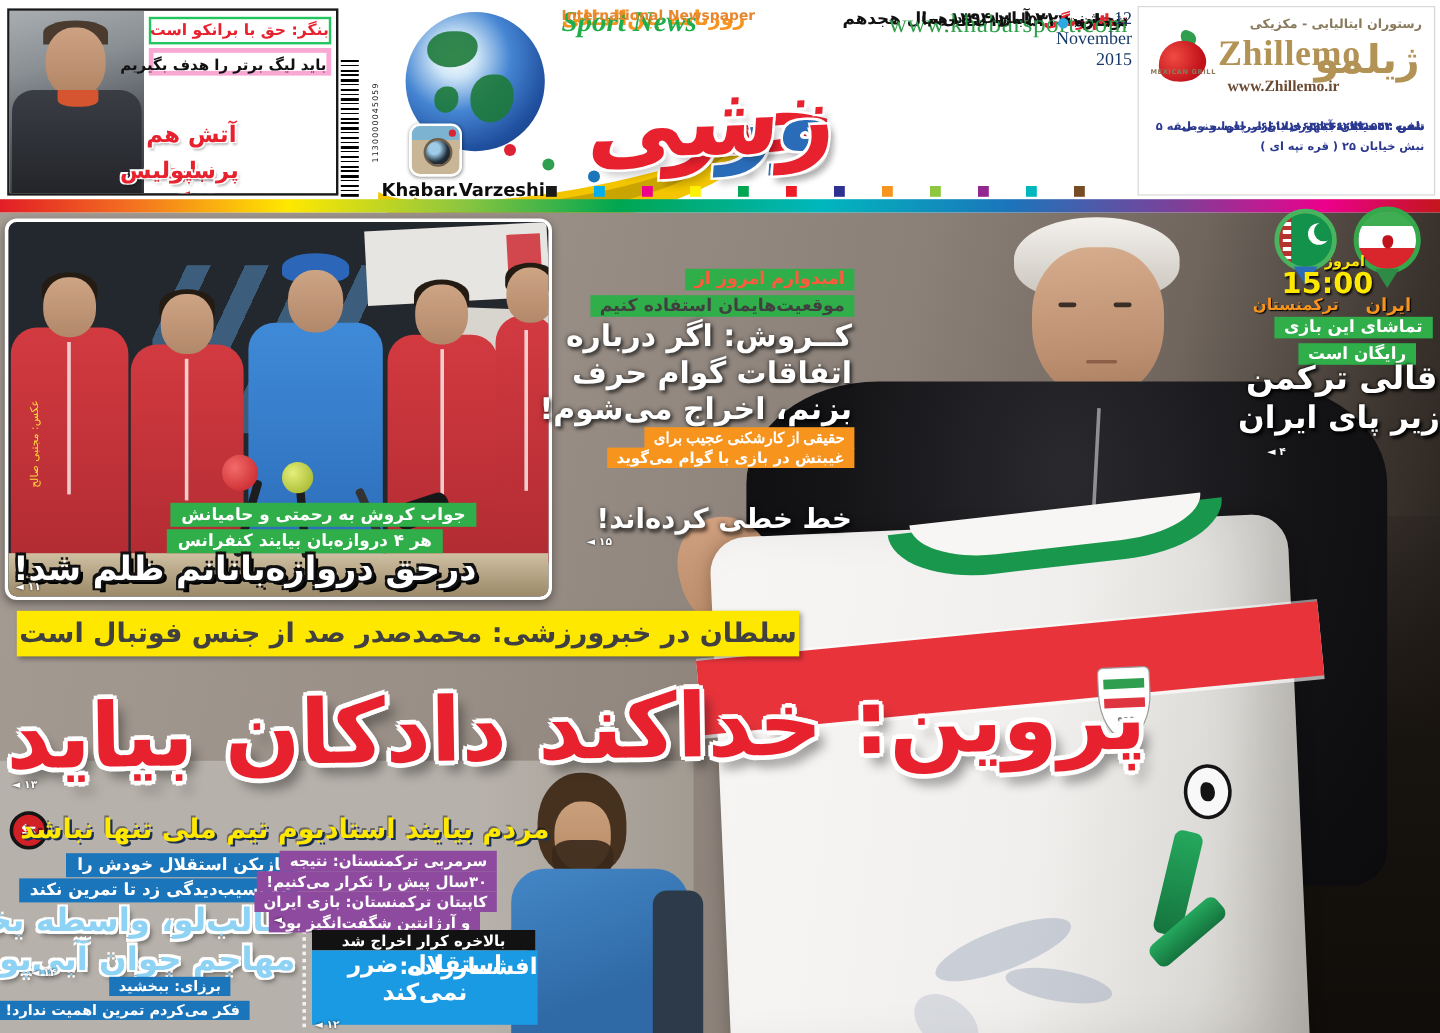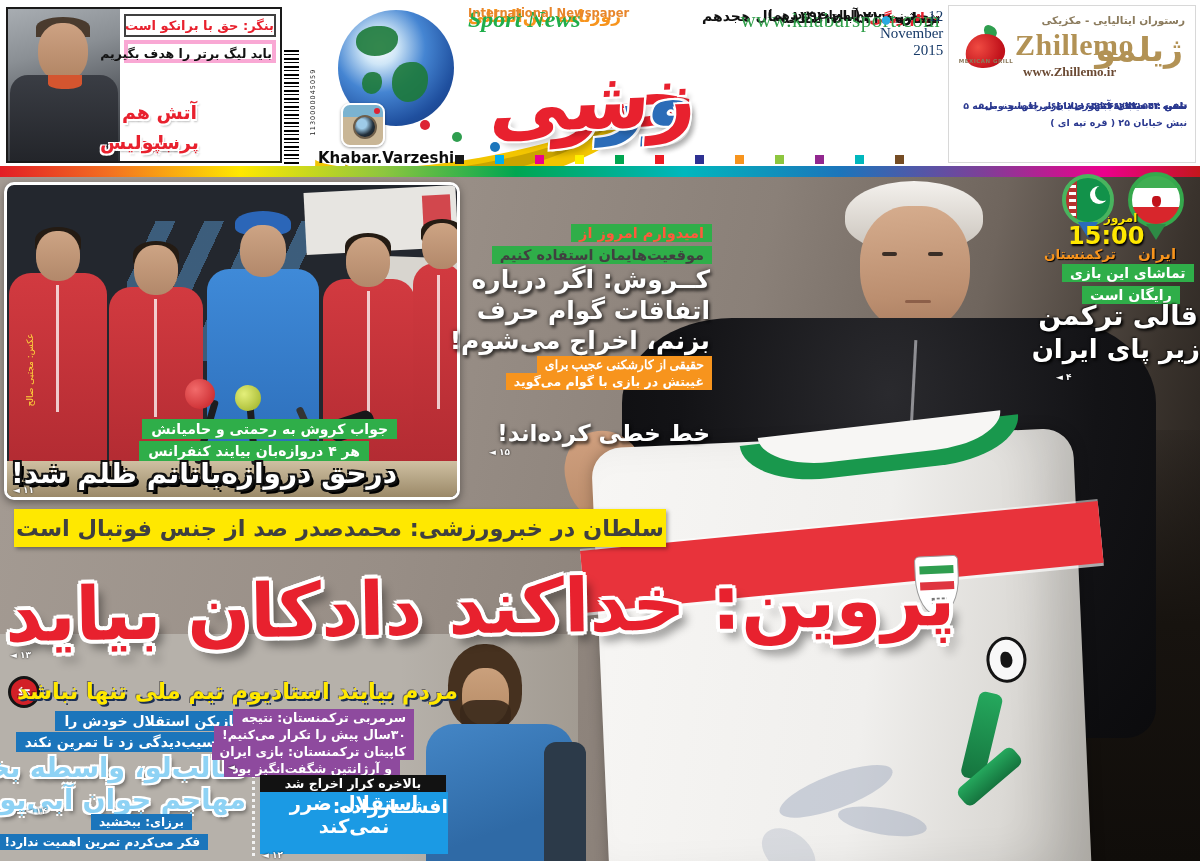--- a/index.html
+++ b/index.html
@@ -9,21 +9,21 @@
   .fa{direction:rtl;white-space:nowrap;}
   .en{direction:ltr;white-space:nowrap;}
 
   
   .promo-box{left:6px;top:7px;width:276px;height:156px;background:#fff;border:2px solid #1a1a1a;overflow:hidden;}
   .promo-photo{left:0;top:0;width:112px;height:152px;background:linear-gradient(165deg,#a8adb2 0%,#8a8f94 30%,#585c62 62%,#2e3237 100%);}
   .promo-face{left:30px;top:14px;width:50px;height:58px;background:linear-gradient(#cda283,#b08463);border-radius:46%;}
   .promo-hair{left:28px;top:8px;width:54px;height:20px;background:#4a3b2e;border-radius:50% 50% 0 0;}
   .promo-jersey{left:2px;top:66px;width:108px;height:86px;background:linear-gradient(#3a3d44,#23252a);border-radius:18px 18px 0 0;}
   .promo-collar{left:40px;top:66px;width:34px;height:14px;background:#d4552f;border-radius:0 0 40% 40%;}
-  .promo-l1{left:116px;right:4px;top:5px;height:23px;border:2px solid #404040;background:#fff;color:#e8212e;
+  .promo-l1{left:116px;right:4px;top:5px;height:23px;border:2px solid #22c55e;background:#fff;color:#e8212e;
             font-weight:bold;font-size:13px;text-align:center;line-height:19px;}
   .promo-l2{left:116px;right:4px;top:31px;height:23px;border:4px solid #f9a8d4;background:#fff;color:#111;
             font-weight:bold;font-size:12.5px;text-align:center;line-height:19px;}
   .promo-head{left:112px;right:2px;top:60px;text-align:center;color:#e8212e;font-weight:800;font-size:19px;line-height:1.55;white-space:normal;
               text-shadow:-1.5px -1.5px 0 #fff,1.5px -1.5px 0 #fff,-1.5px 1.5px 0 #fff,1.5px 1.5px 0 #fff,2px 3px 2px rgba(0,0,0,.25);}
   .barcode-v{left:284px;top:50px;width:15px;height:114px;
              background:repeating-linear-gradient(to bottom,#000 0 2px,#fff 2px 4px,#000 4px 5px,#fff 5px 8px);}
   .barcode-num{left:258px;top:98px;width:110px;font-size:6.5px;color:#222;transform:rotate(-90deg);text-align:center;letter-spacing:1px;}
 
   .globe{left:338px;top:10px;width:116px;height:116px;border-radius:50%;z-index:2;

